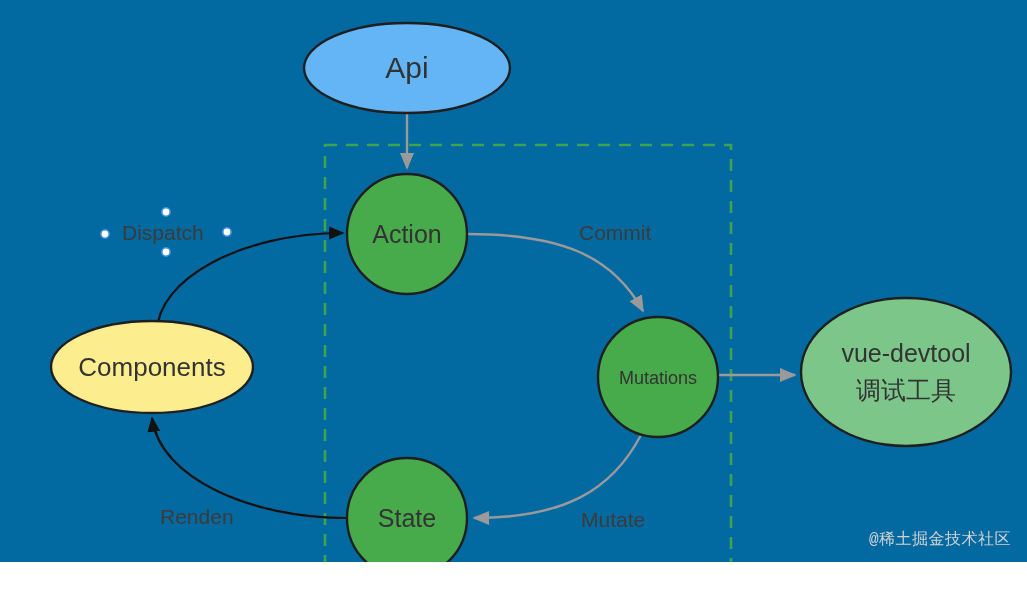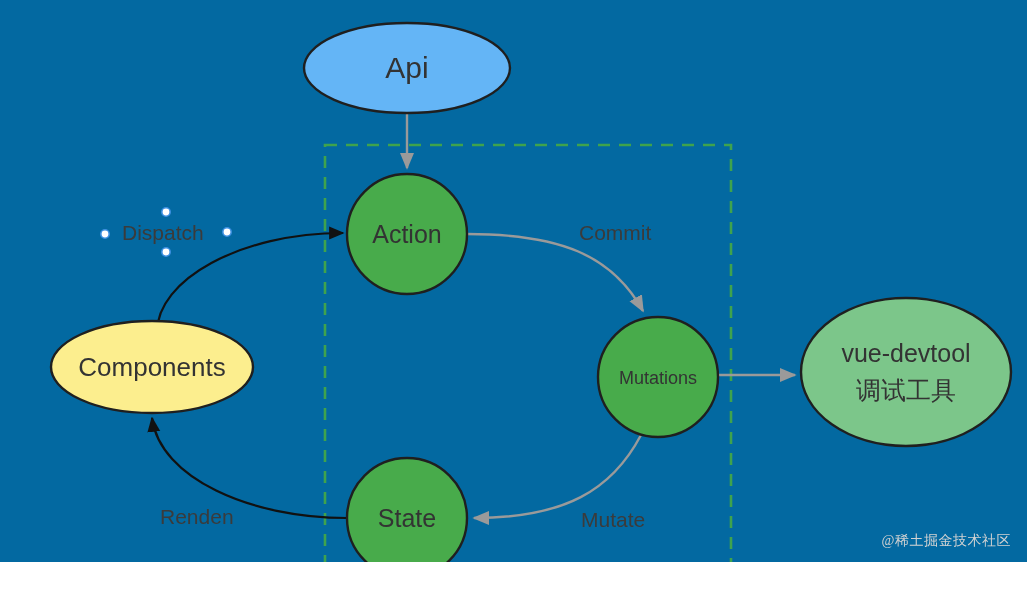--- a/index.html
+++ b/index.html
@@ -49,22 +49,22 @@
   }
   .handle {
     fill: #ffffff;
     stroke: #3b8fe0;
     stroke-width: 1.6;
   }
   .watermark {
     position: absolute;
     right: 16px;
     bottom: 12px;
-    font-family: Liberation Serif, serif;
-    font-size: 14px;
+    font-family: Liberation Mono, monospace;
+    font-size: 16px;
     color: #d2d2d2;
     letter-spacing: 0.5px;
     user-select: none;
   }
 </style>
 </head>
 <body>
 
 <div id="canvas">
 

